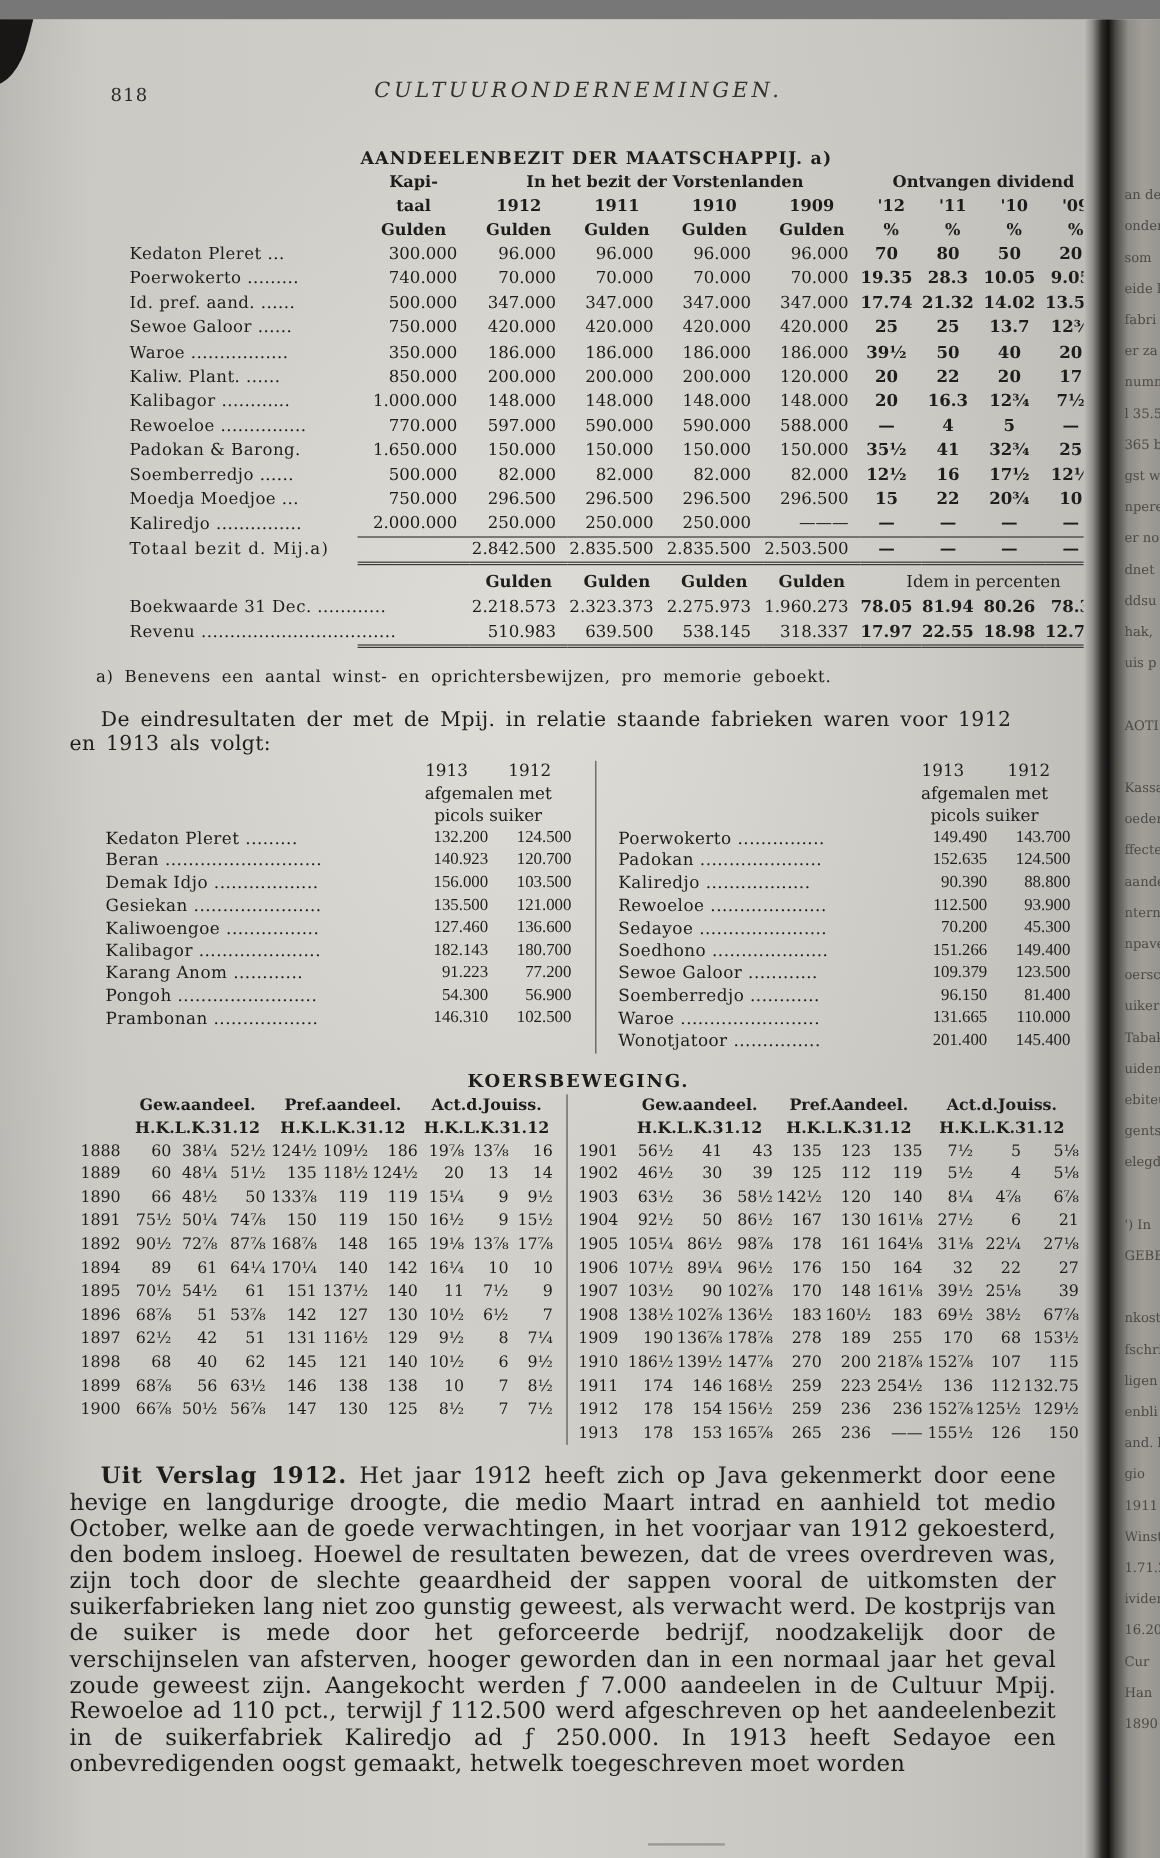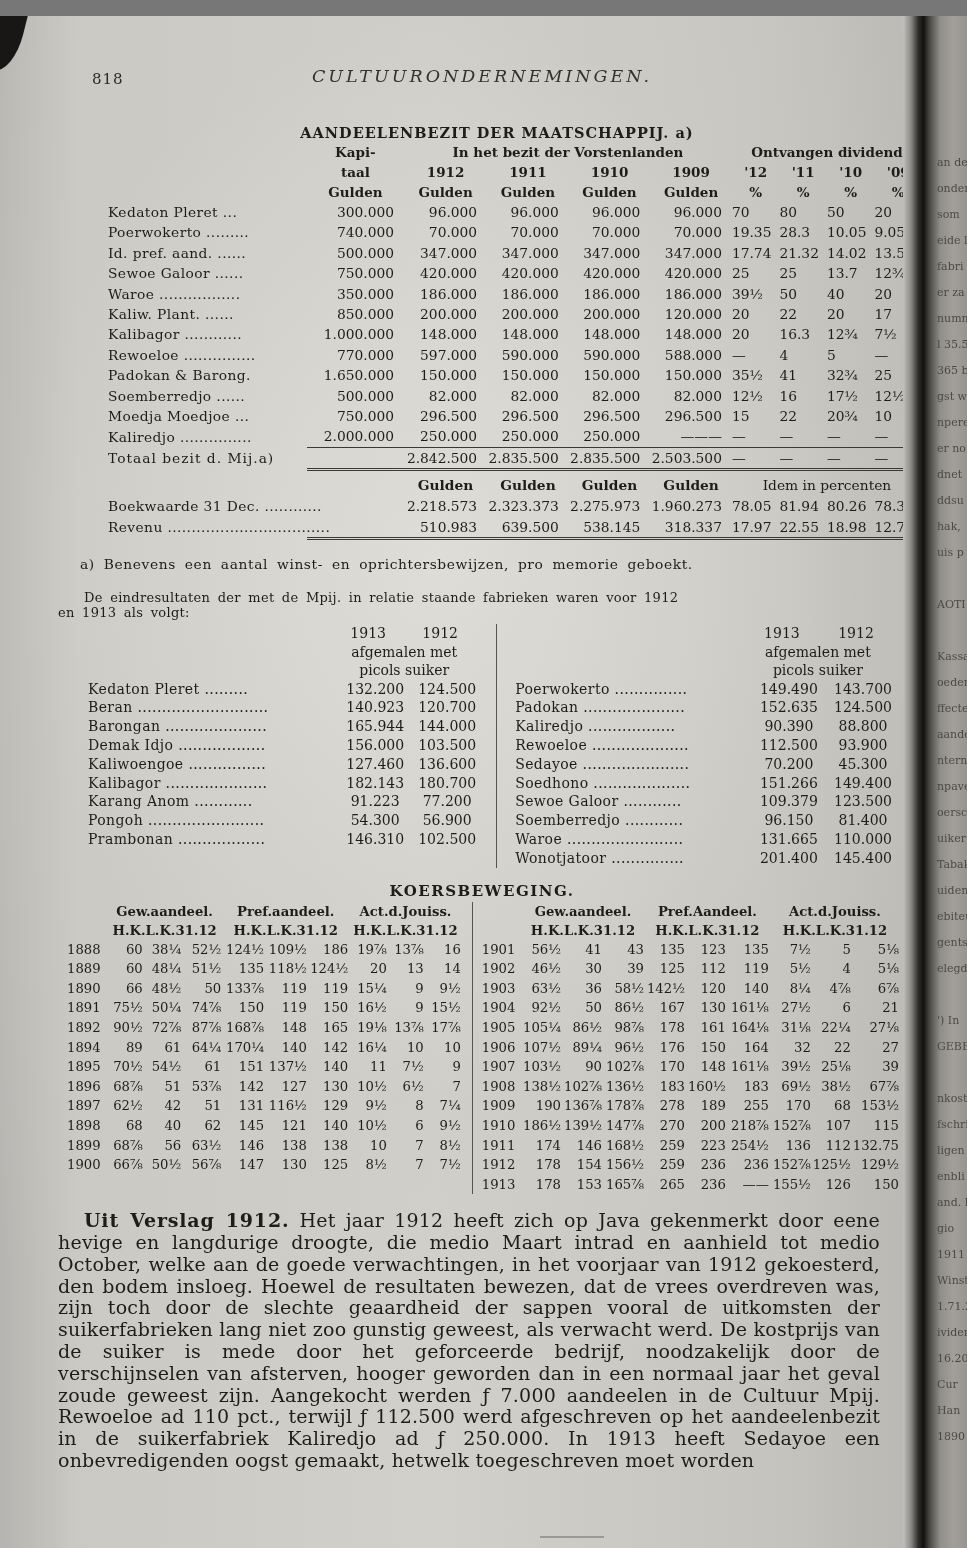--- a/index.html
+++ b/index.html
@@ -18,37 +18,37 @@
     letter-spacing:3px;color:#33322f;}
   .content{position:absolute;top:104px;left:58px;width:848px;}
   
   .tbl-title{text-align:center;font-weight:bold;font-size:14.5px;letter-spacing:1px;margin:4px 0 1px 30px;}
   table{border-collapse:collapse;}
   .aandeel-table{width:814px;margin-left:50px;font-size:13.8px;}
   .aandeel-table th{font-weight:bold;font-size:13.5px;line-height:20px;text-align:center;padding:0;}
   .aandeel-table td{line-height:20.4px;padding:0;white-space:nowrap;}
   .aandeel-table td.lbl{text-align:left;letter-spacing:.4px;}
   .aandeel-table td.num{text-align:right;padding-right:10px;}
-  .aandeel-table td.div{text-align:left;padding-right:8px;}
+  .aandeel-table td.div{text-align:center;padding-right:8px;font-weight:bold;}
   .rule-top td{border-top:1.4px solid #3a3936;}
   .rule-none{border-top:none !important;}
   .dblrule td{border-top:3px double #3a3936;height:3px;line-height:3px;font-size:2px;}
   .subhead td{font-weight:bold;text-align:center;line-height:22px;}
   .footnote{margin:13px 0 0 22px;font-size:13.8px;letter-spacing:.6px;word-spacing:4px;}
   
-  .intro{margin:18px 0 4px 0;font-size:13px;letter-spacing:.3px;word-spacing:3px;}
+  .intro{margin:18px 0 4px 0;font-size:17px;letter-spacing:.3px;word-spacing:3px;}
   .intro .l1{display:block;text-indent:26px;}
   .intro .l2{display:block;}
   .prod-wrap{display:flex;margin-left:30px;}
   .prod-half{padding-right:14px;}
   .prod-half.left{border-right:1.2px solid #55544f;padding-right:20px;margin-right:18px;}
   .prod-table{font-size:14px;}
   .prod-table td{line-height:18.8px;padding:0;white-space:nowrap;}
   .prod-table td.pname{text-align:left;letter-spacing:.4px;}
-  .prod-table td.pv{text-align:center;padding-left:14px;}
+  .prod-table td.pv{text-align:right;padding-left:14px;font-family:Liberation Serif, serif;}
   .prod-table .phead td{text-align:center;line-height:18.5px;}
   
   .koers-title{text-align:center;font-weight:bold;font-size:15px;letter-spacing:1.5px;margin:14px 0 2px 0;}
   .koers-wrap{display:flex;margin-left:8px;}
   .koers-half{padding-right:6px;}
   .koers-half.left{border-right:1.2px solid #55544f;padding-right:10px;margin-right:8px;}
   .koers-table{font-size:13.2px;}
   .koers-table th{font-weight:bold;font-size:13.2px;line-height:19px;text-align:center;padding:0;white-space:nowrap;}
   .koers-table td{line-height:19.6px;padding:0 1px;text-align:right;white-space:nowrap;}
   .koers-table td.year{text-align:left;padding-right:4px;}
@@ -372,32 +372,32 @@
                 <td class="pv">132.200</td>
                 <td class="pv">124.500</td>
               </tr>
 
               <tr>
                 <td class="pname">Beran ...........................</td>
                 <td class="pv">140.923</td>
                 <td class="pv">120.700</td>
               </tr>
 
-              <tr>
-                <td class="pname">Barongan .....................</td>
-                <td class="pv">165.944</td>
-                <td class="pv">144.000</td>
-              </tr>
 
               <tr>
                 <td class="pname">Demak Idjo ..................</td>
                 <td class="pv">156.000</td>
                 <td class="pv">103.500</td>
               </tr>
 
+              <tr>
+                <td class="pname">Gesiekan ......................</td>
+                <td class="pv">135.500</td>
+                <td class="pv">121.000</td>
+              </tr>
 
               <tr>
                 <td class="pname">Kaliwoengoe ................</td>
                 <td class="pv">127.460</td>
                 <td class="pv">136.600</td>
               </tr>
 
               <tr>
                 <td class="pname">Kalibagor .....................</td>
                 <td class="pv">182.143</td>

